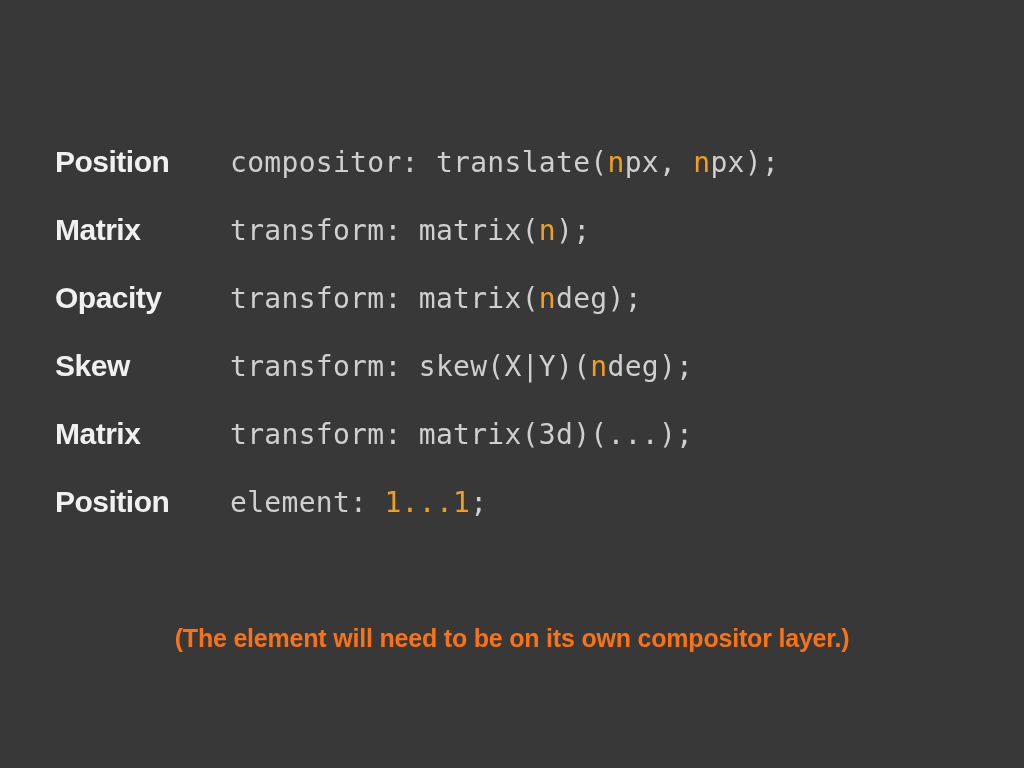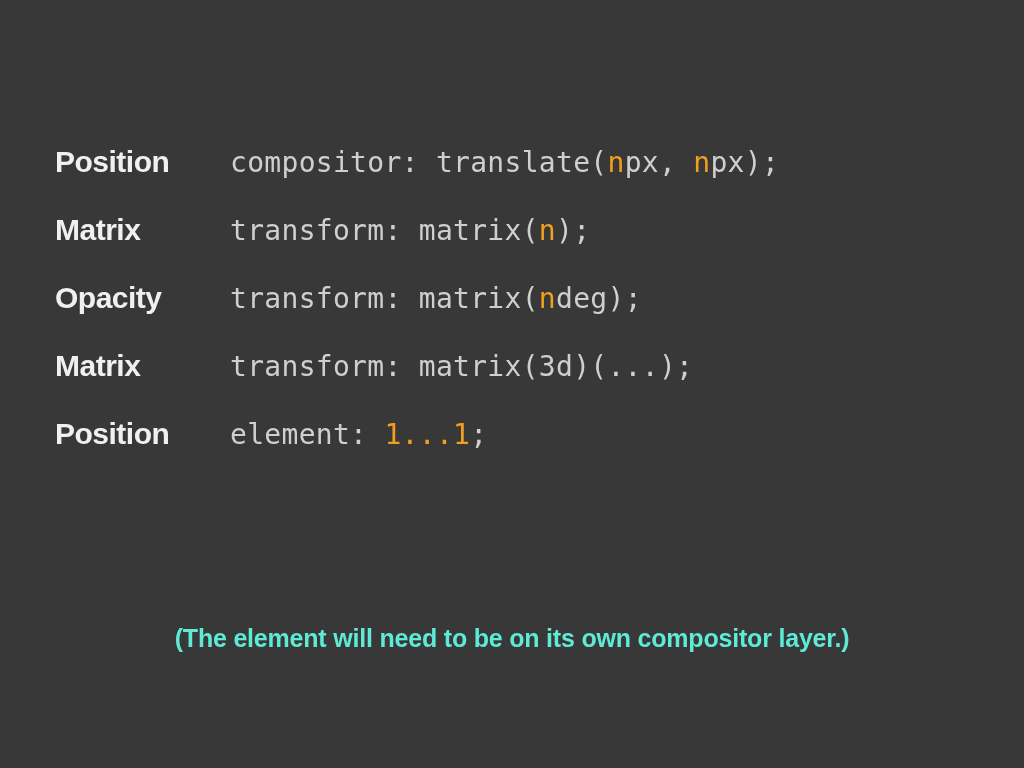--- a/index.html
+++ b/index.html
@@ -44,41 +44,45 @@
       color: #f0a020;
     }
     .footnote {
       position: absolute;
       top: 624px;
       left: 0;
       right: 0;
       text-align: center;
       font-weight: 700;
       font-size: 25px;
-      color: #5eead4;
+      color: #f97316;
       letter-spacing: -0.2px;
     }
   </style>
 </head>
 <body>
 
 <div class="content">
     <div class="row">
       <div class="label">Position</div>
       <div class="code"><span>compositor: translate(</span><span class="hl">n</span><span>px, </span><span class="hl">n</span><span>px);</span></div>
     </div>
     <div class="row">
       <div class="label">Matrix</div>
       <div class="code"><span>transform: matrix(</span><span class="hl">n</span><span>);</span></div>
     </div>
     <div class="row">
       <div class="label">Opacity</div>
       <div class="code"><span>transform: matrix(</span><span class="hl">n</span><span>deg);</span></div>
     </div>
     <div class="row">
+      <div class="label">Skew</div>
+      <div class="code"><span>transform: skew(X|Y)(</span><span class="hl">n</span><span>deg);</span></div>
+    </div>
+    <div class="row">
       <div class="label">Matrix</div>
       <div class="code"><span>transform: matrix(3d)(...);</span></div>
     </div>
     <div class="row">
       <div class="label">Position</div>
       <div class="code"><span>element: </span><span class="hl">1...1</span><span>;</span></div>
     </div>
   </div>
 <div class="footnote">(The element will need to be on its own compositor layer.)</div>
 

